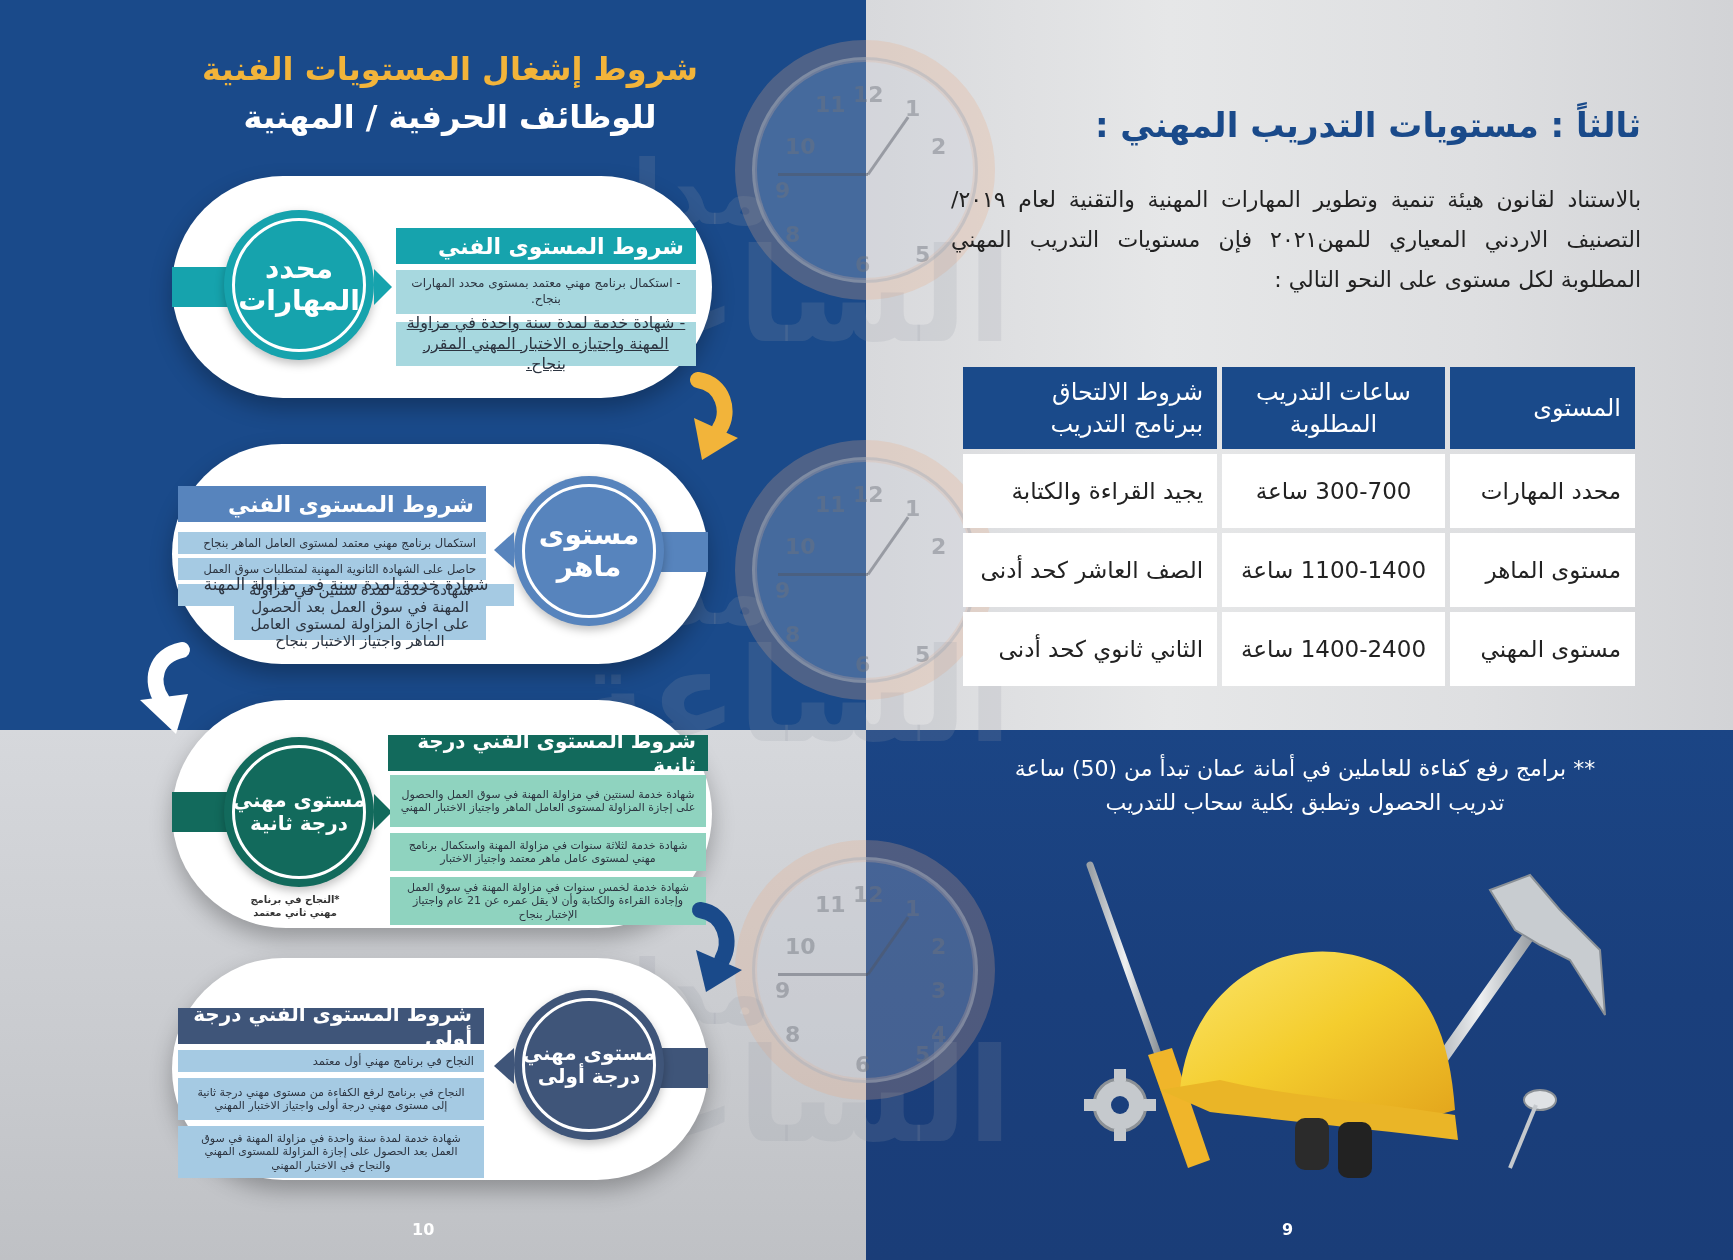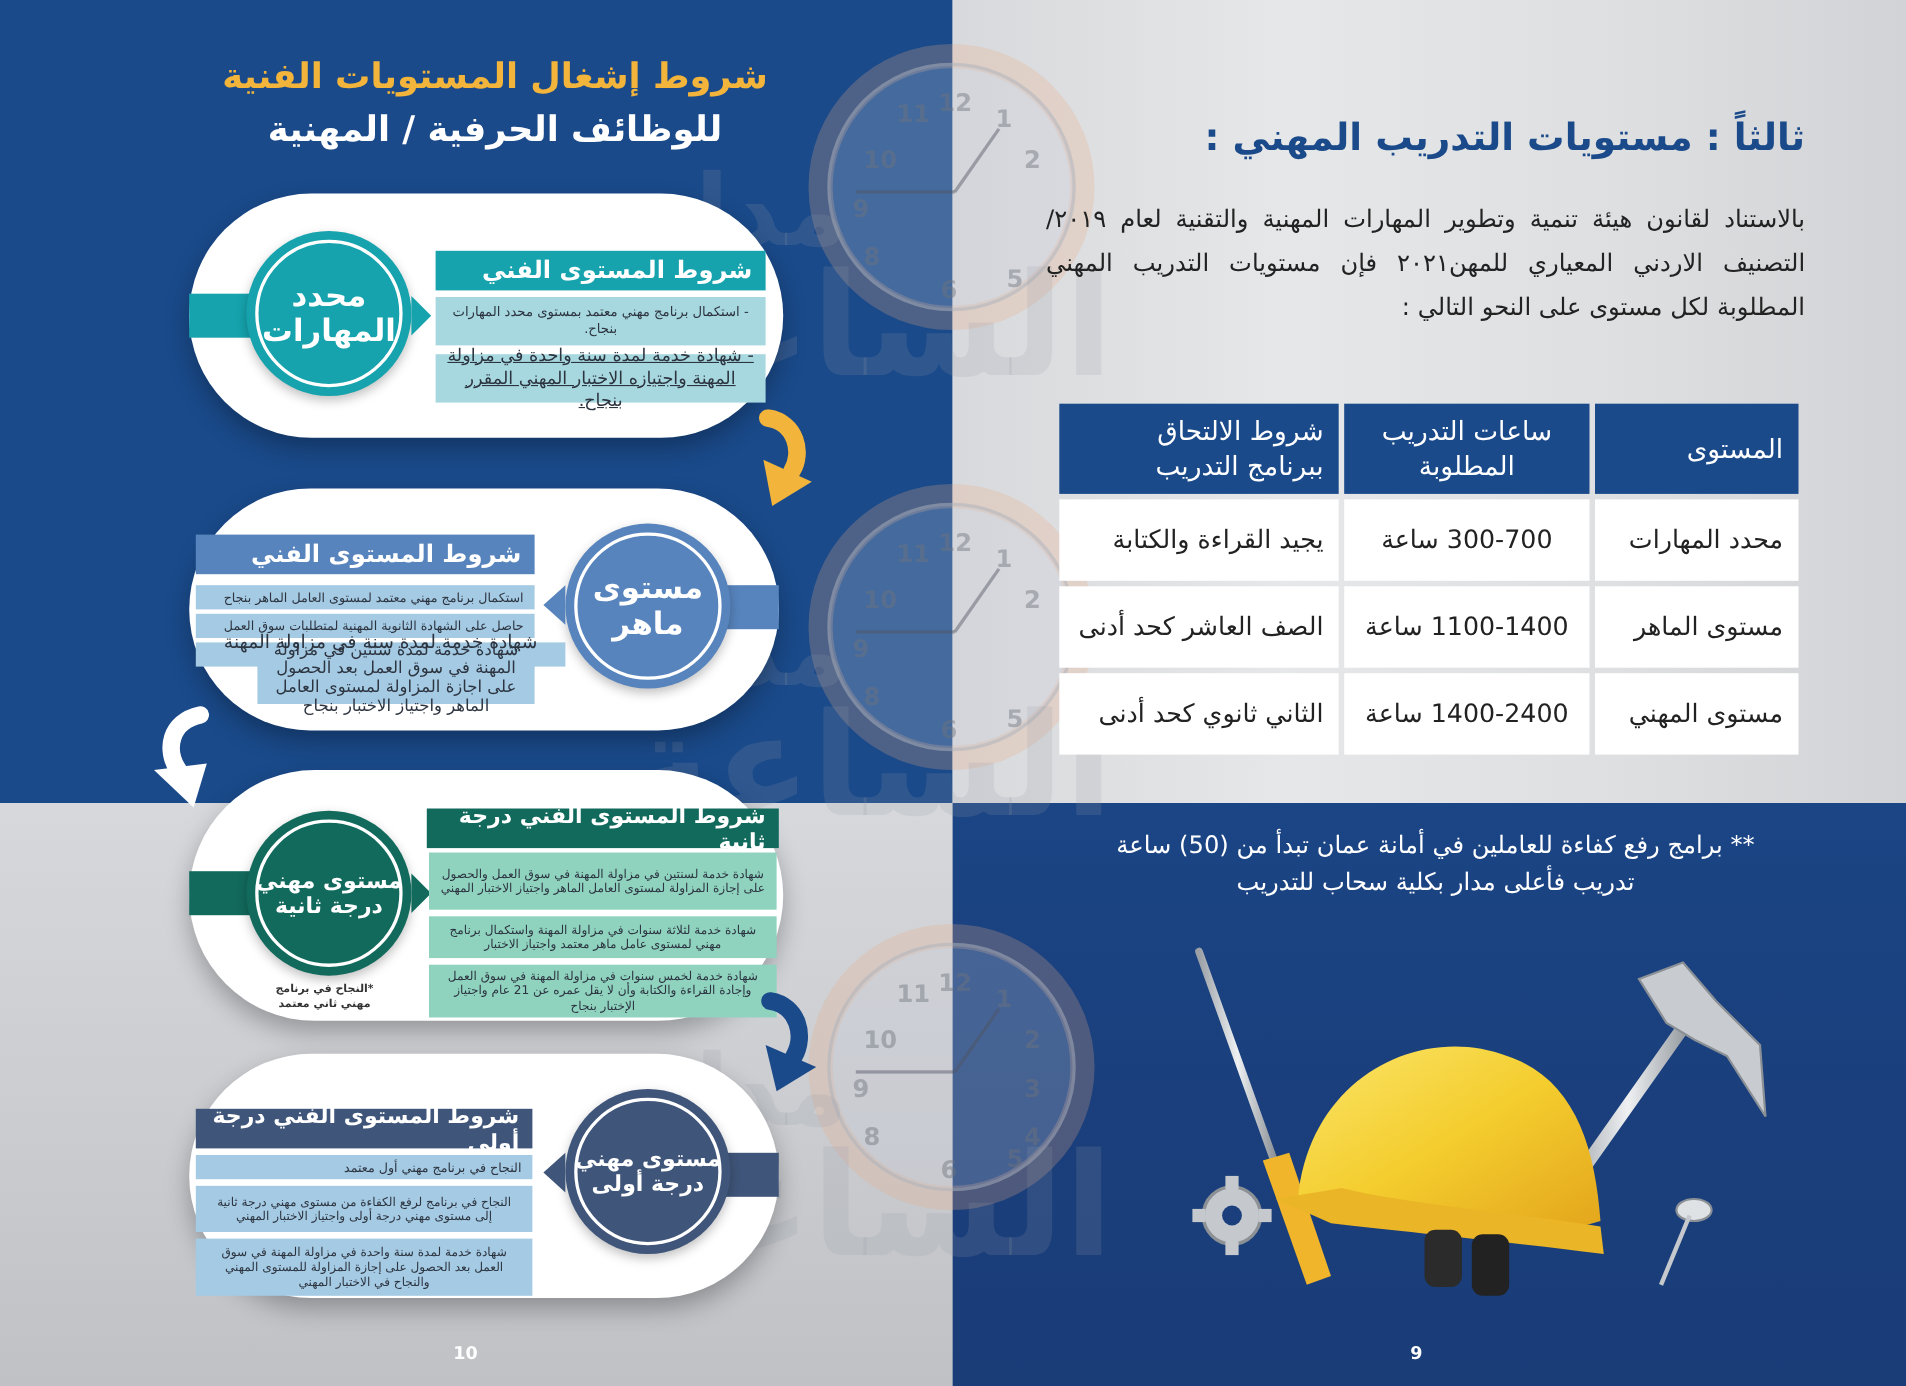--- a/index.html
+++ b/index.html
@@ -216,21 +216,21 @@
       <tr>
         <td class="c-level">مستوى المهني</td>
         <td class="c-hours">1400-2400 ساعة</td>
         <td class="c-cond">الثاني ثانوي كحد أدنى</td>
       </tr>
     </tbody>
   </table>
 
   <div class="rp-note">
     <div>** برامج رفع كفاءة للعاملين في أمانة عمان تبدأ من (50) ساعة</div>
-    <div>تدريب فأعلى مدار بكلية سحاب للتدريب</div>
+    <div>تدريب الحصول وتطبق بكلية سحاب للتدريب</div>
   </div>
 
   <svg class="illustration" viewBox="0 0 560 340">
     <defs>
       <linearGradient id="hatG" x1="0" y1="0" x2="1" y2="1">
         <stop offset="0" stop-color="#fbe56a"></stop>
         <stop offset="0.5" stop-color="#f4cd2e"></stop>
         <stop offset="1" stop-color="#e3a51c"></stop>
       </linearGradient>
       <linearGradient id="steelG" x1="0" y1="0" x2="1" y2="0">

